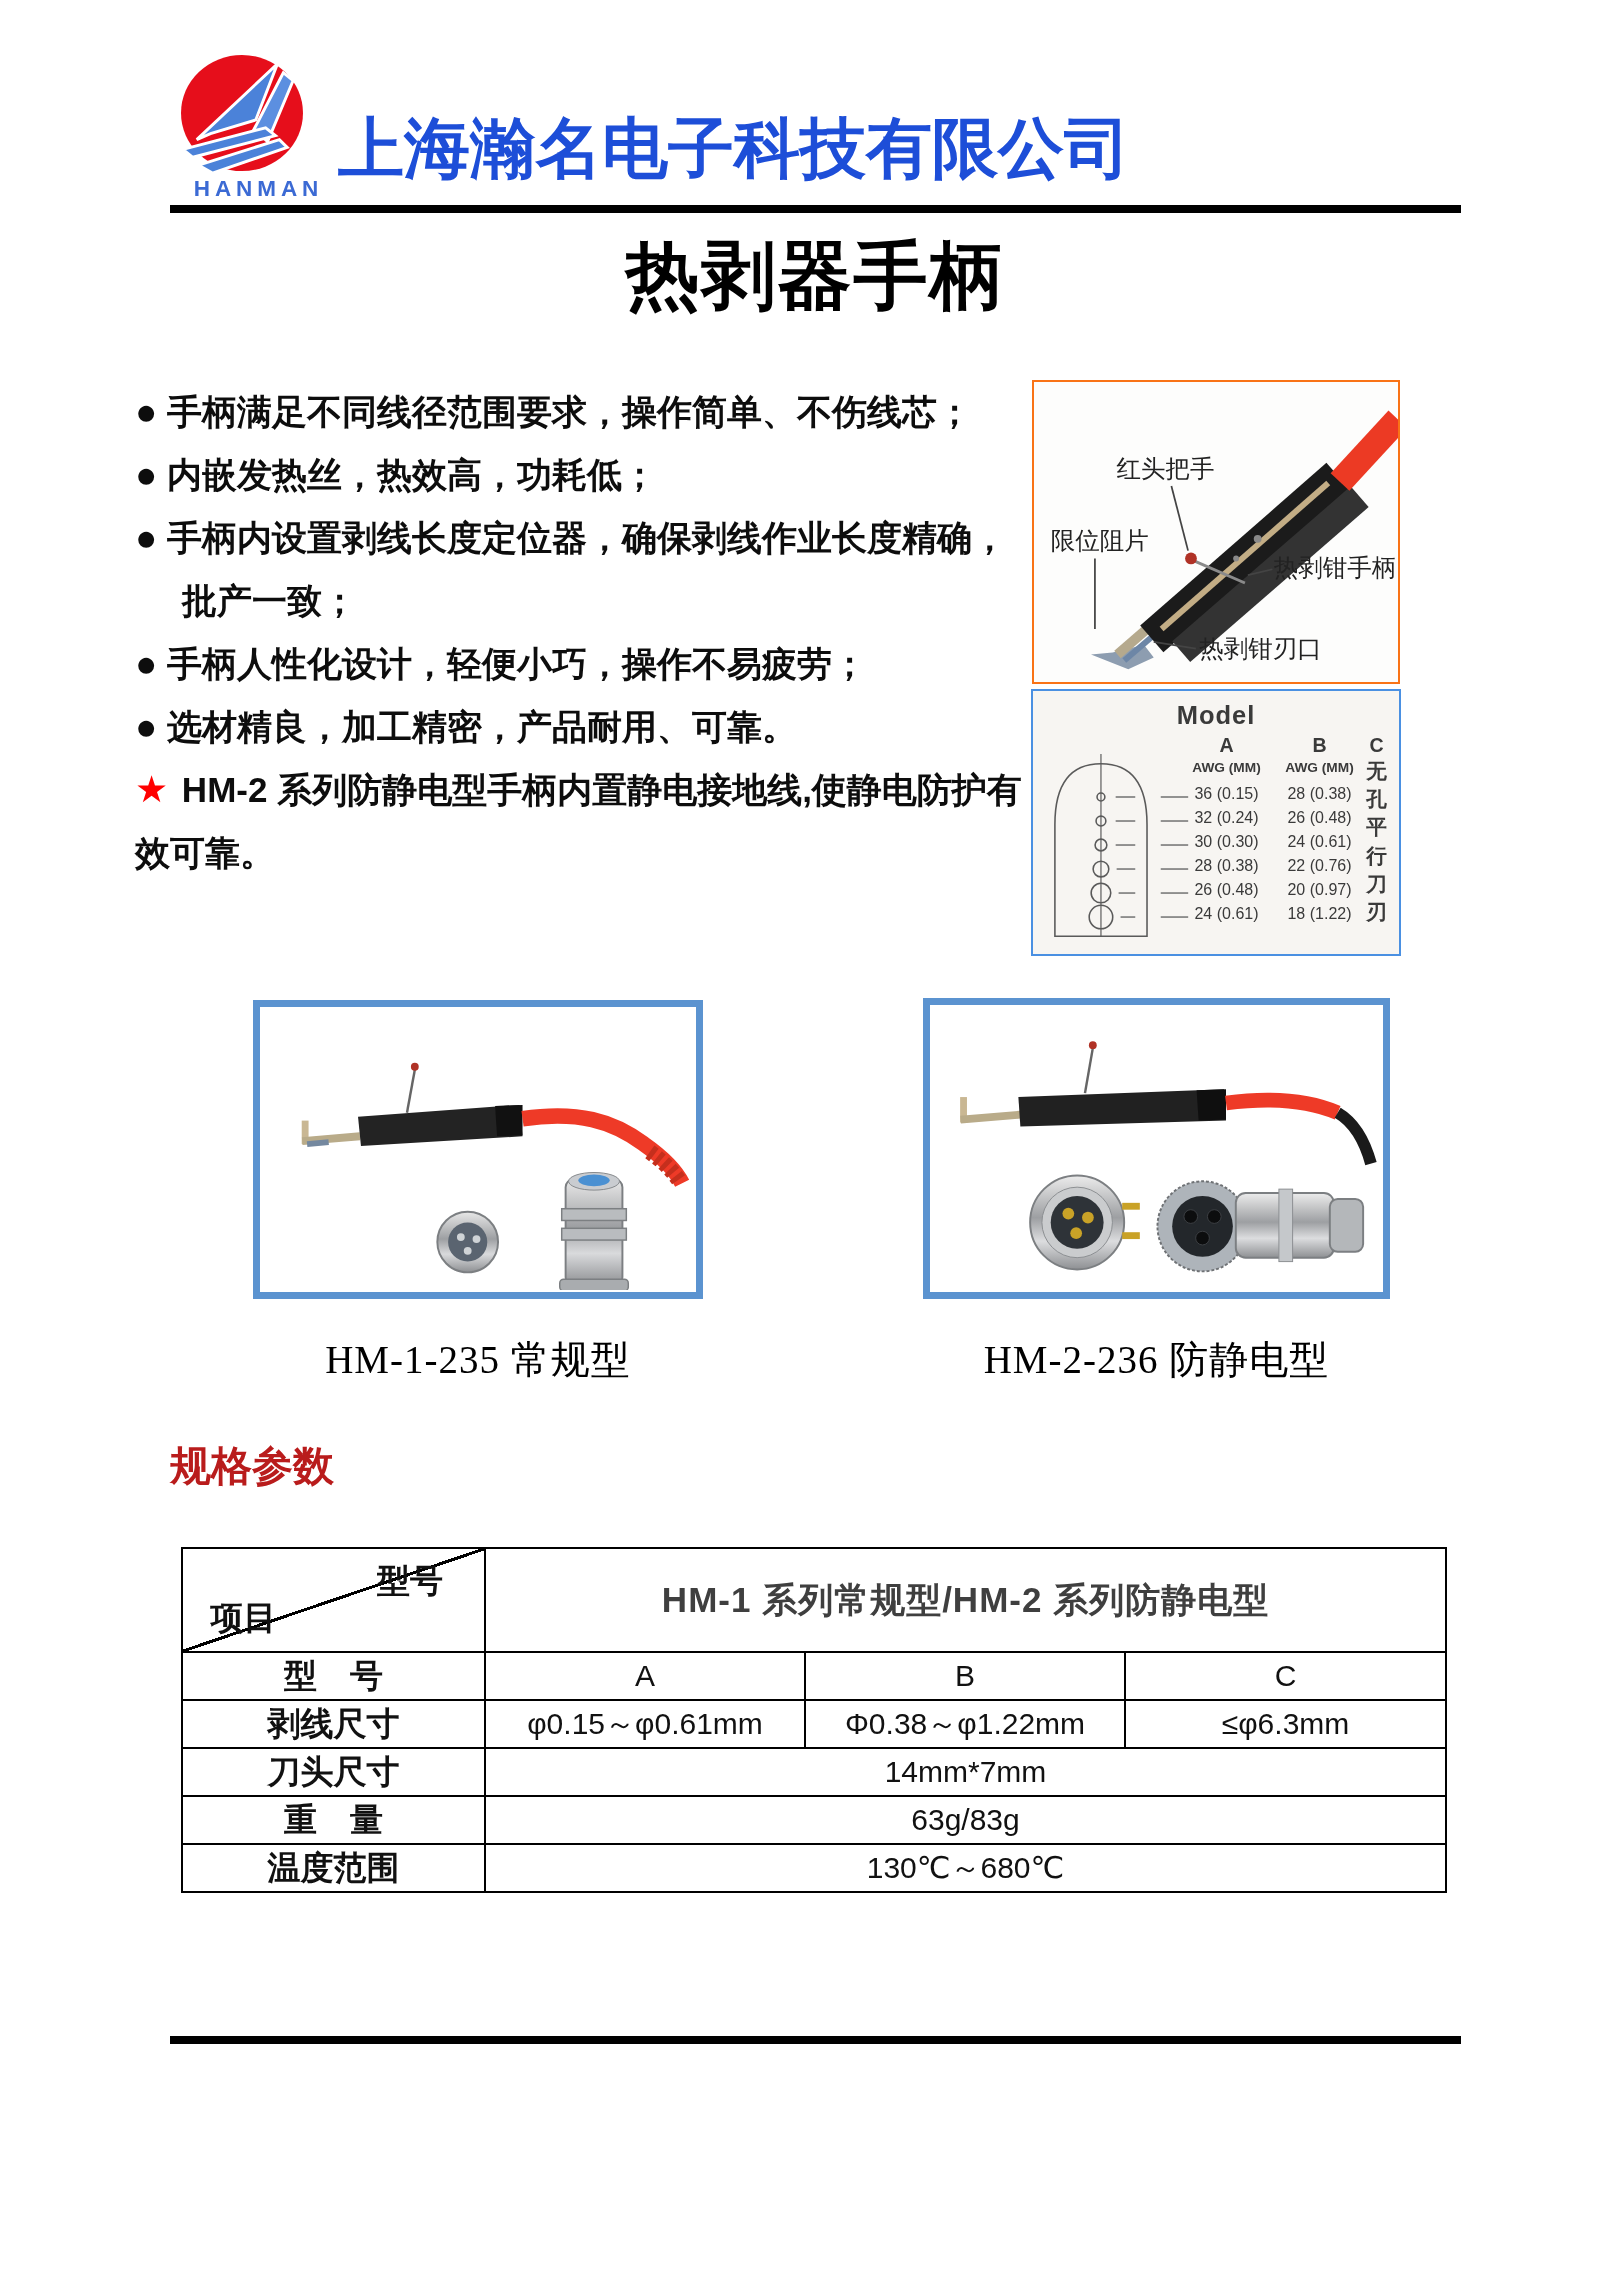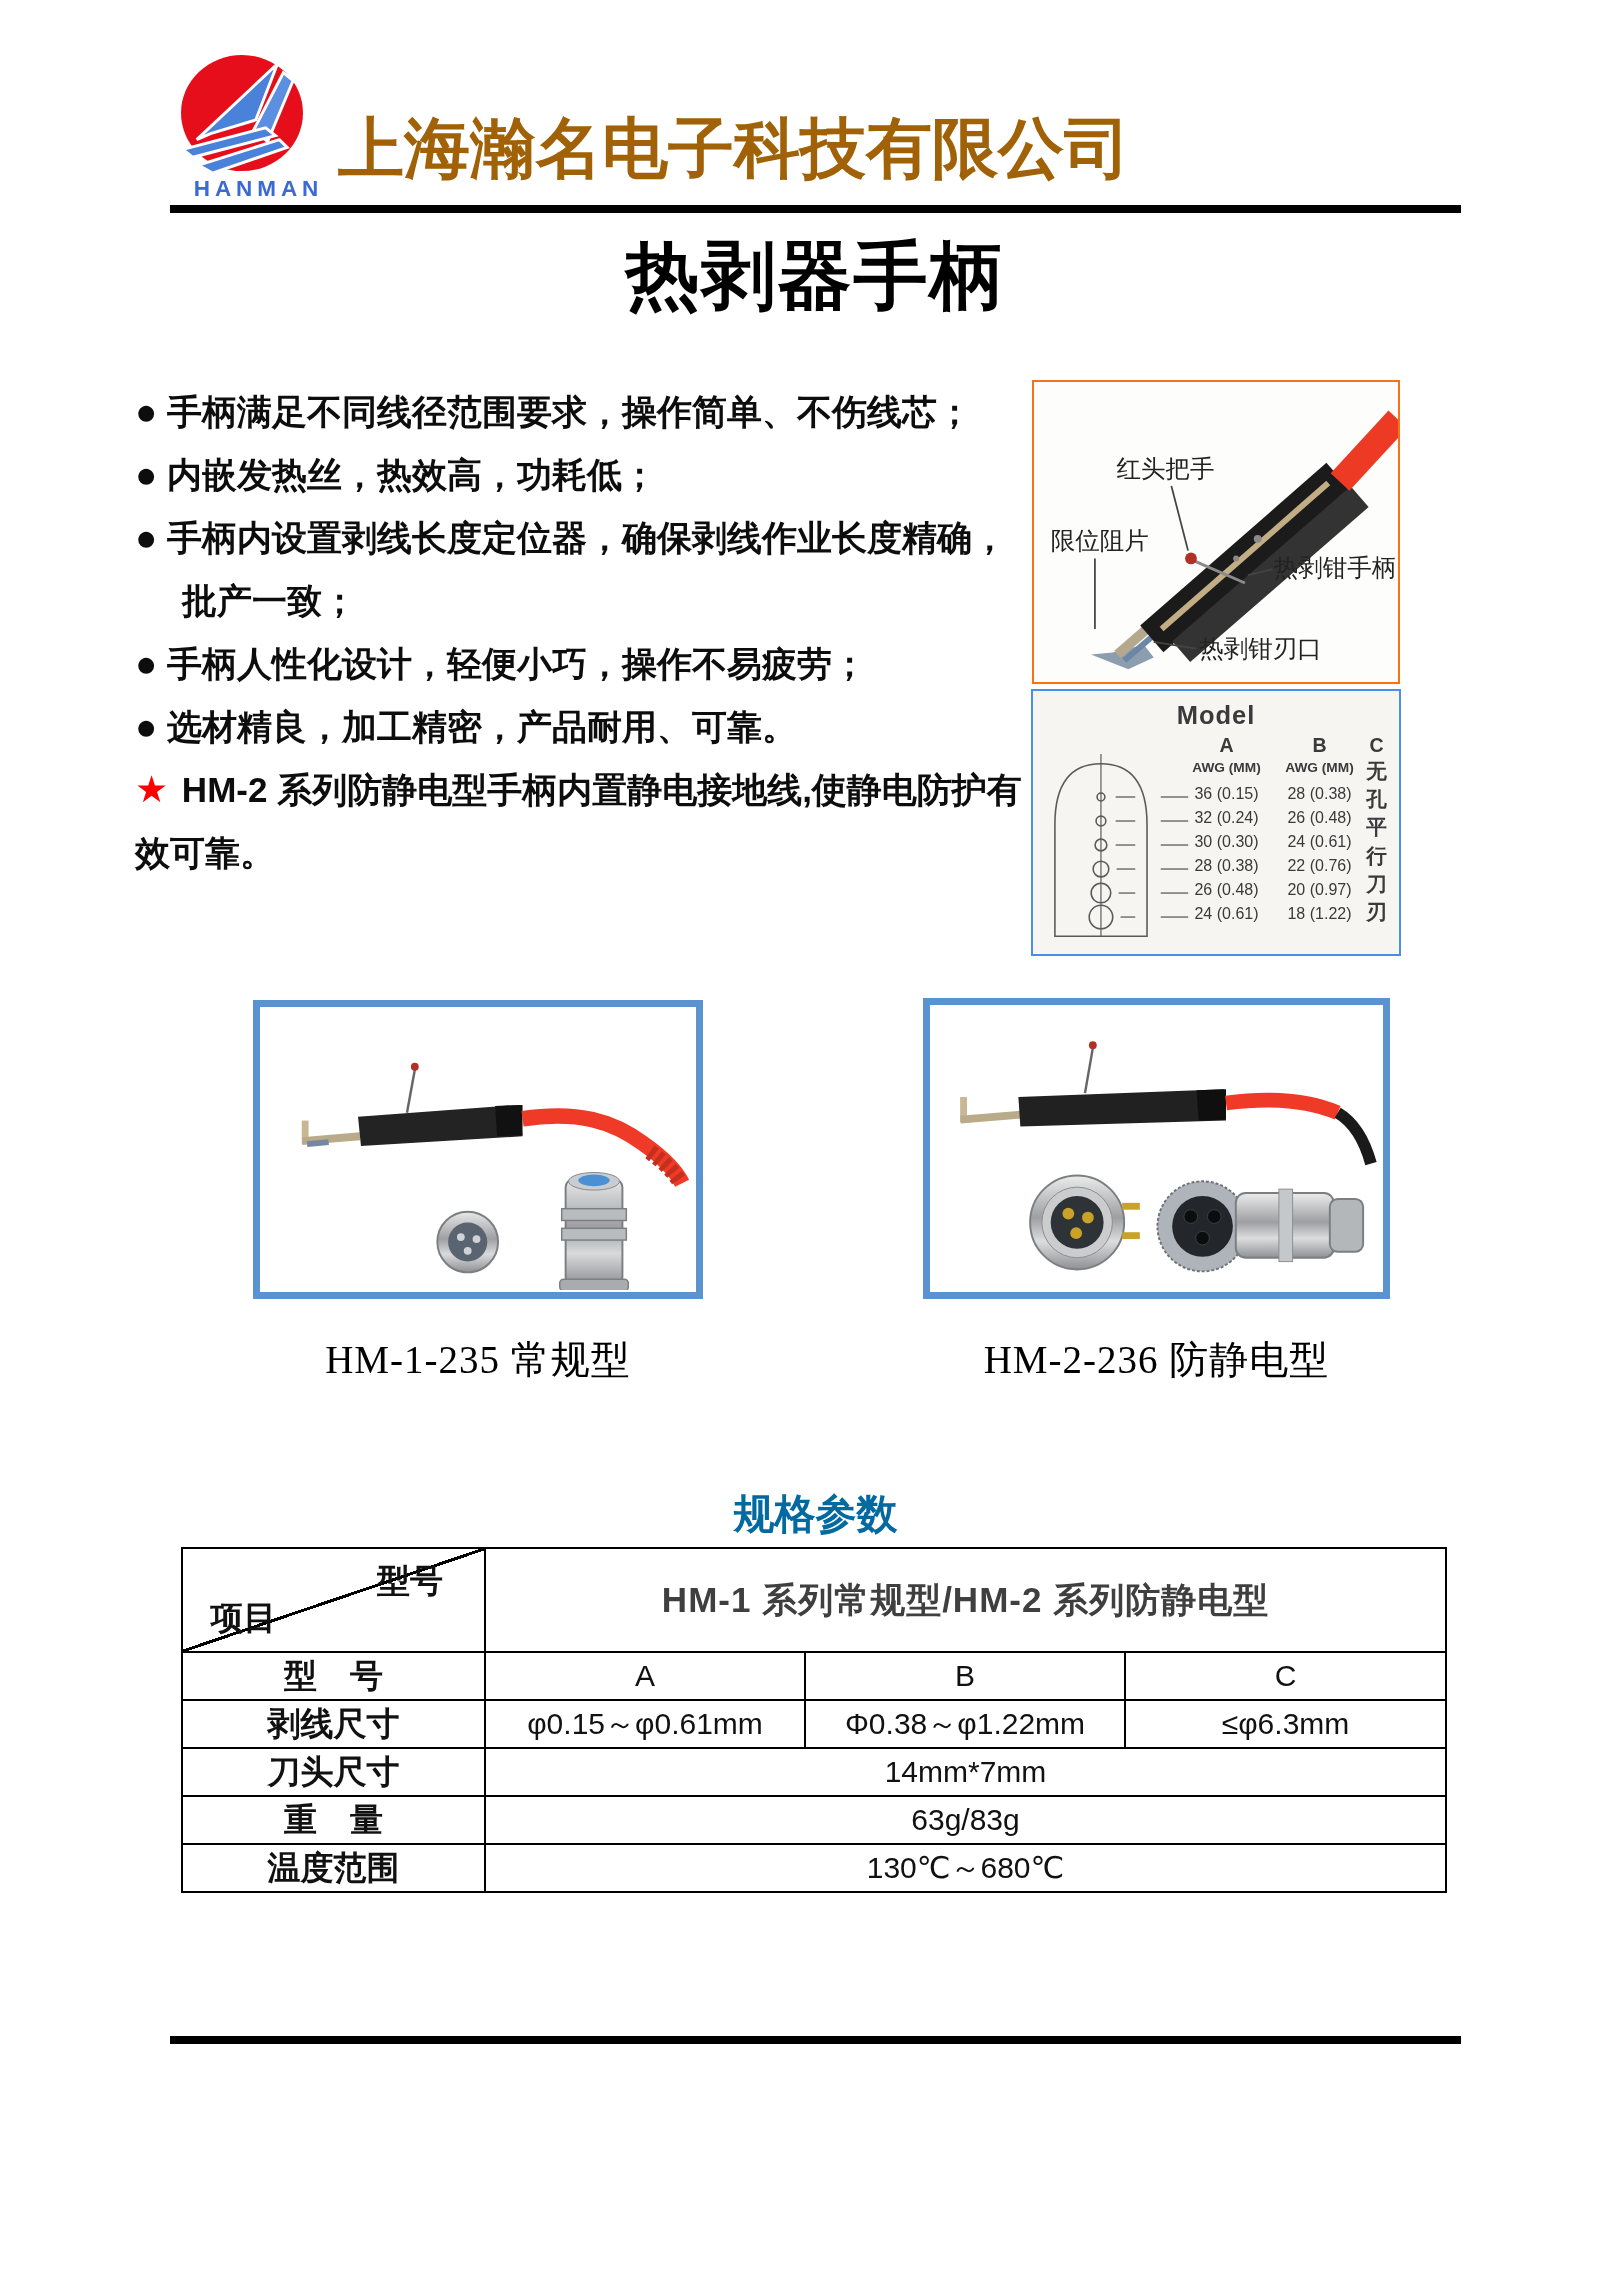--- a/index.html
+++ b/index.html
@@ -10,21 +10,21 @@
   }
   
   .logo-mark{position:absolute; left:181px; top:55px; width:122px; height:120px;}
   .logo-text{
     position:absolute; left:190px; top:176px; width:137px; text-align:center;
     font-size:22.5px; font-weight:700; letter-spacing:4.9px; color:#3b6ad4;
   }
   .company-name{
     position:absolute; left:338px; top:104px; width:1078px;
     font-family:"Liberation Serif","DejaVu Serif",serif;
-    font-size:66px; font-weight:600; color:#a16207; white-space:nowrap;
+    font-size:66px; font-weight:600; color:#1d4ed8; white-space:nowrap;
   }
   .head-rule{position:absolute; left:170px; top:205px; width:1291px; height:7.8px; background:#000;}
   .bottom-rule{position:absolute; left:170px; top:2036px; width:1291px; height:7.8px; background:#000;}
 
   
   .doc-title{
     position:absolute; left:170px; top:227px; width:1291px; text-align:center;
     font-size:74px; font-weight:900; letter-spacing:2px; color:#000;
   }
 
@@ -71,22 +71,22 @@
   .caption{
     position:absolute; top:1333px; text-align:center;
     font-family:"Liberation Serif","DejaVu Serif",serif;
     font-size:39px; color:#000; letter-spacing:1px;
   }
   .cap-left{left:253px; width:450px;}
   .cap-right{left:923px; width:467px;}
 
   
   .spec-heading{
-    position:absolute; left:170px; top:1487px; width:1291px; text-align:center;
-    font-size:41px; font-weight:800; color:#0369a1;
+    position:absolute; left:170px; top:1439px; width:1291px; 
+    font-size:41px; font-weight:800; color:#b91c1c;
   }
   table.spec{
     position:absolute; left:181px; top:1547px; width:1262px;
     border-collapse:collapse; table-layout:fixed;
     border:2.9px solid #000;
   }
   table.spec td{border:2px solid #000; text-align:center; vertical-align:middle; padding:0;}
   td.corner{
     position:relative; height:102px;
     background:linear-gradient(to bottom right,

